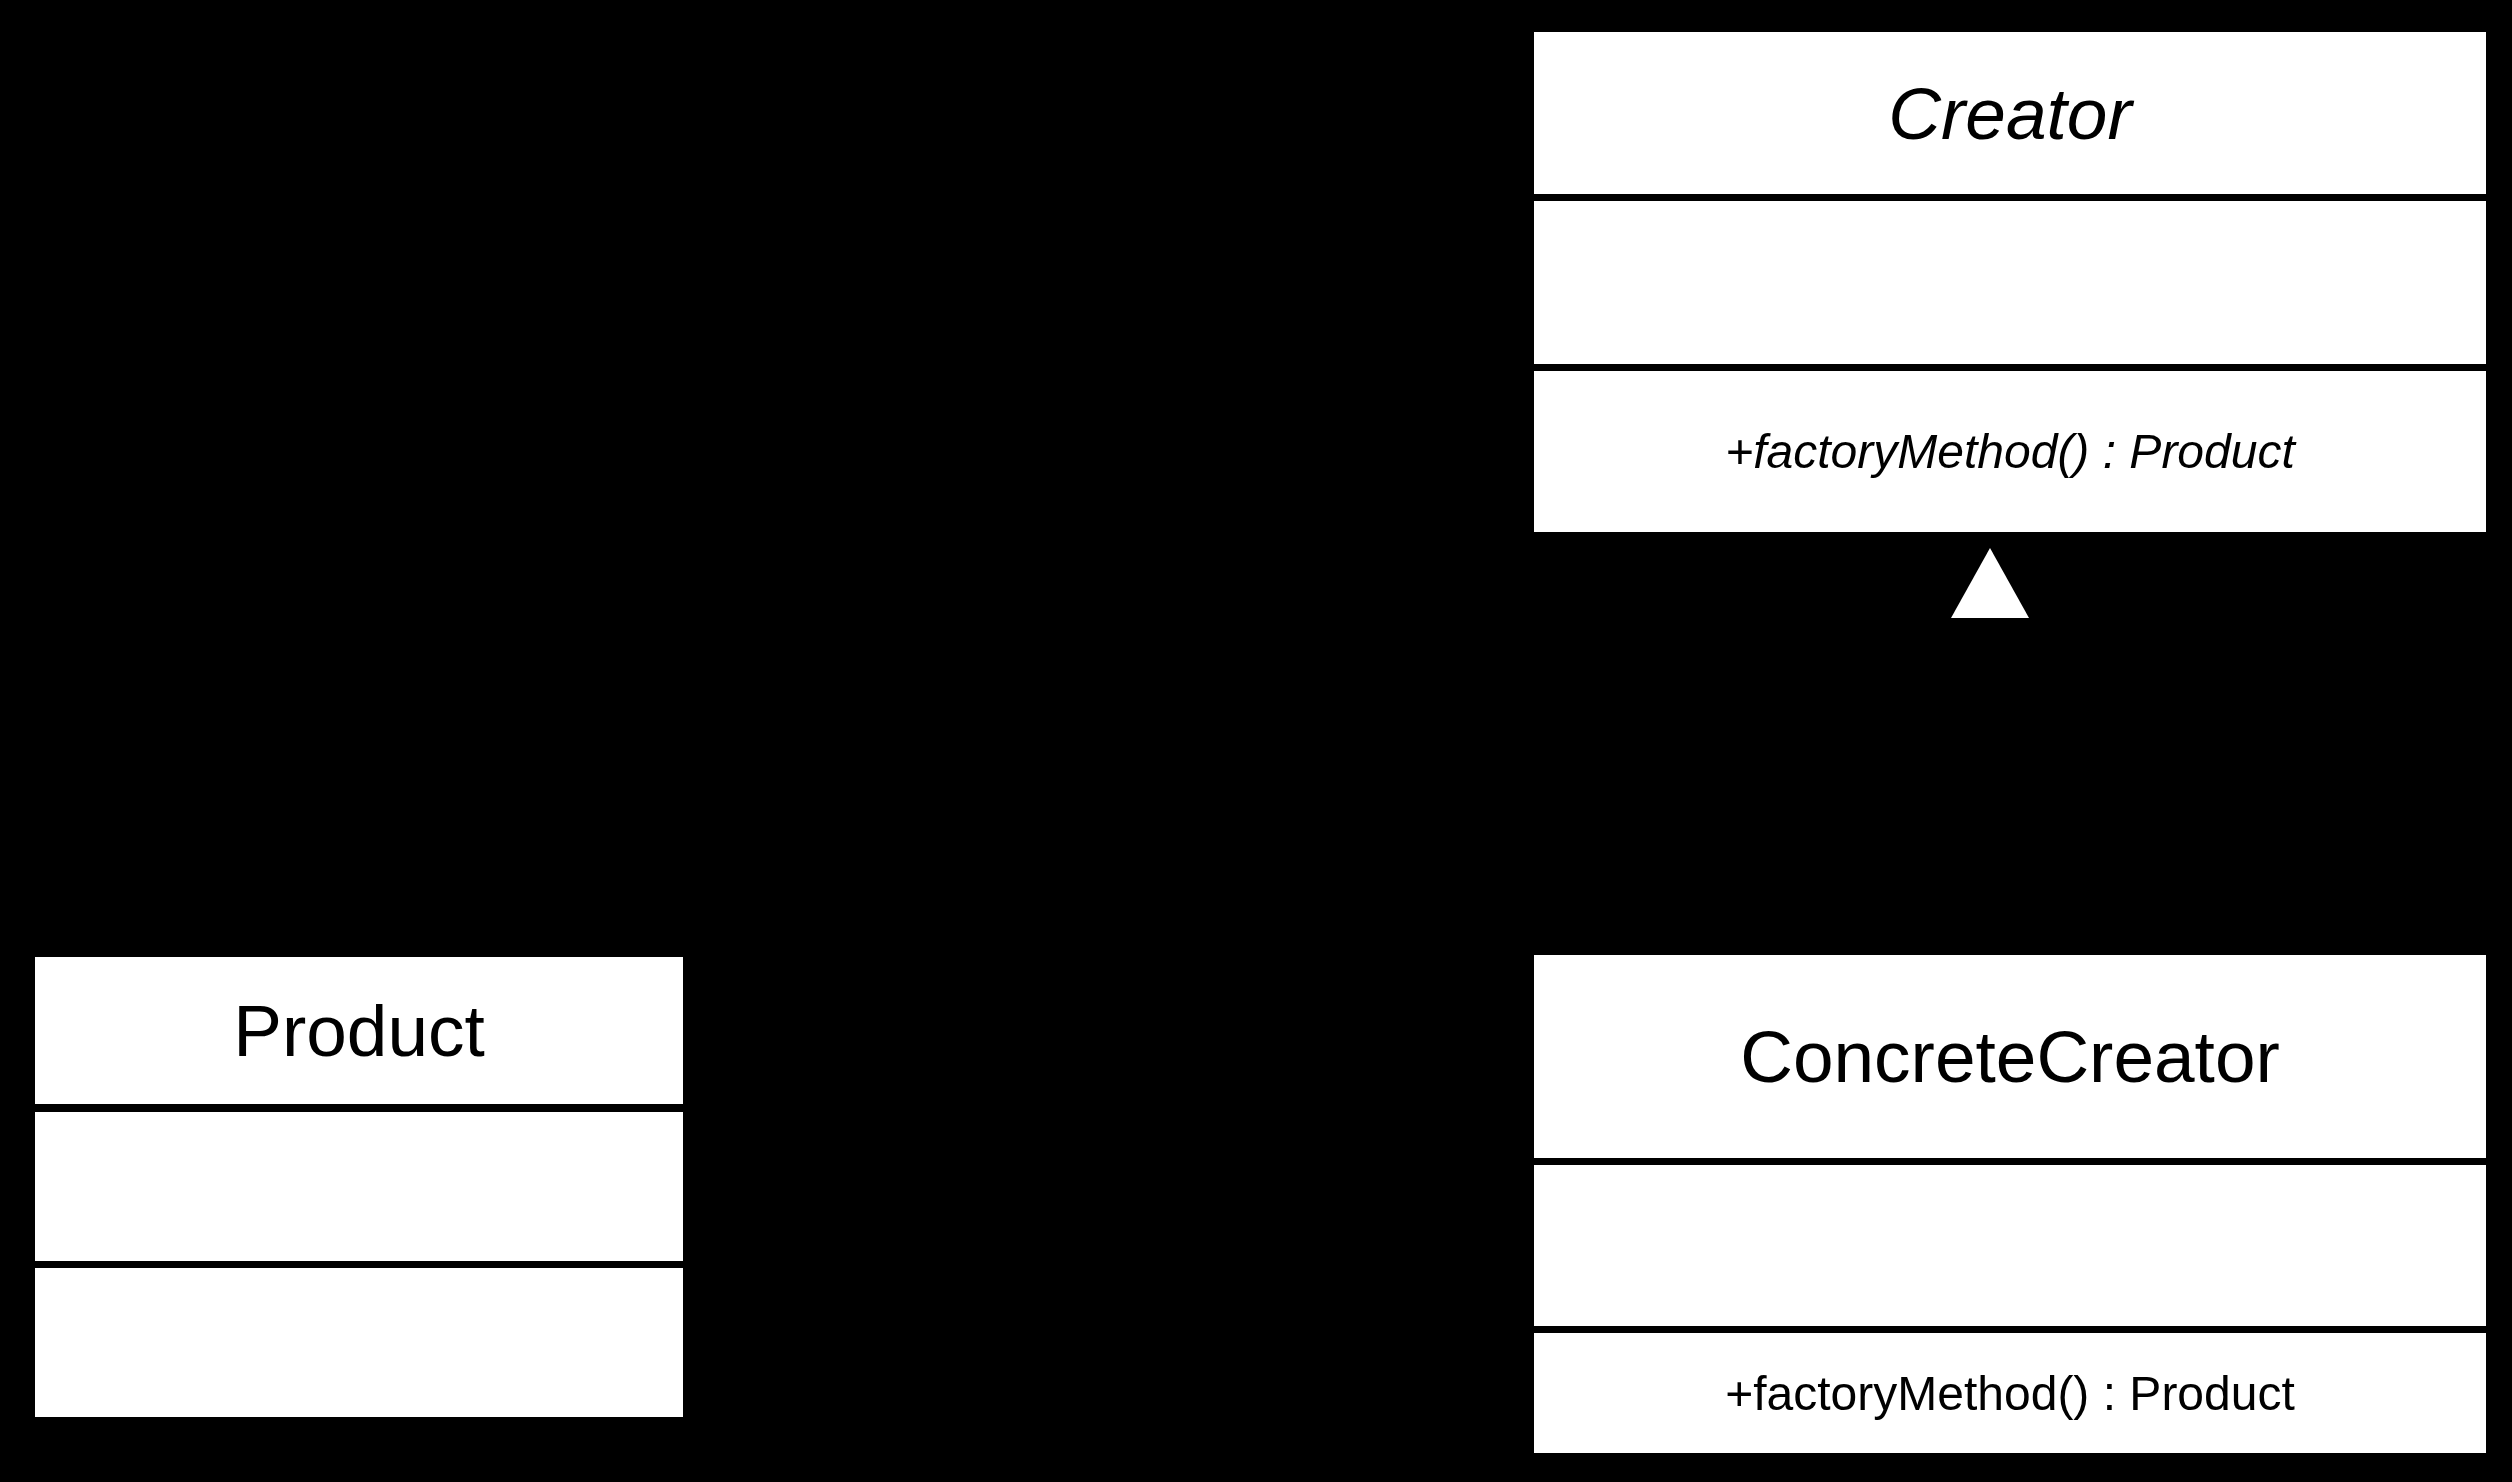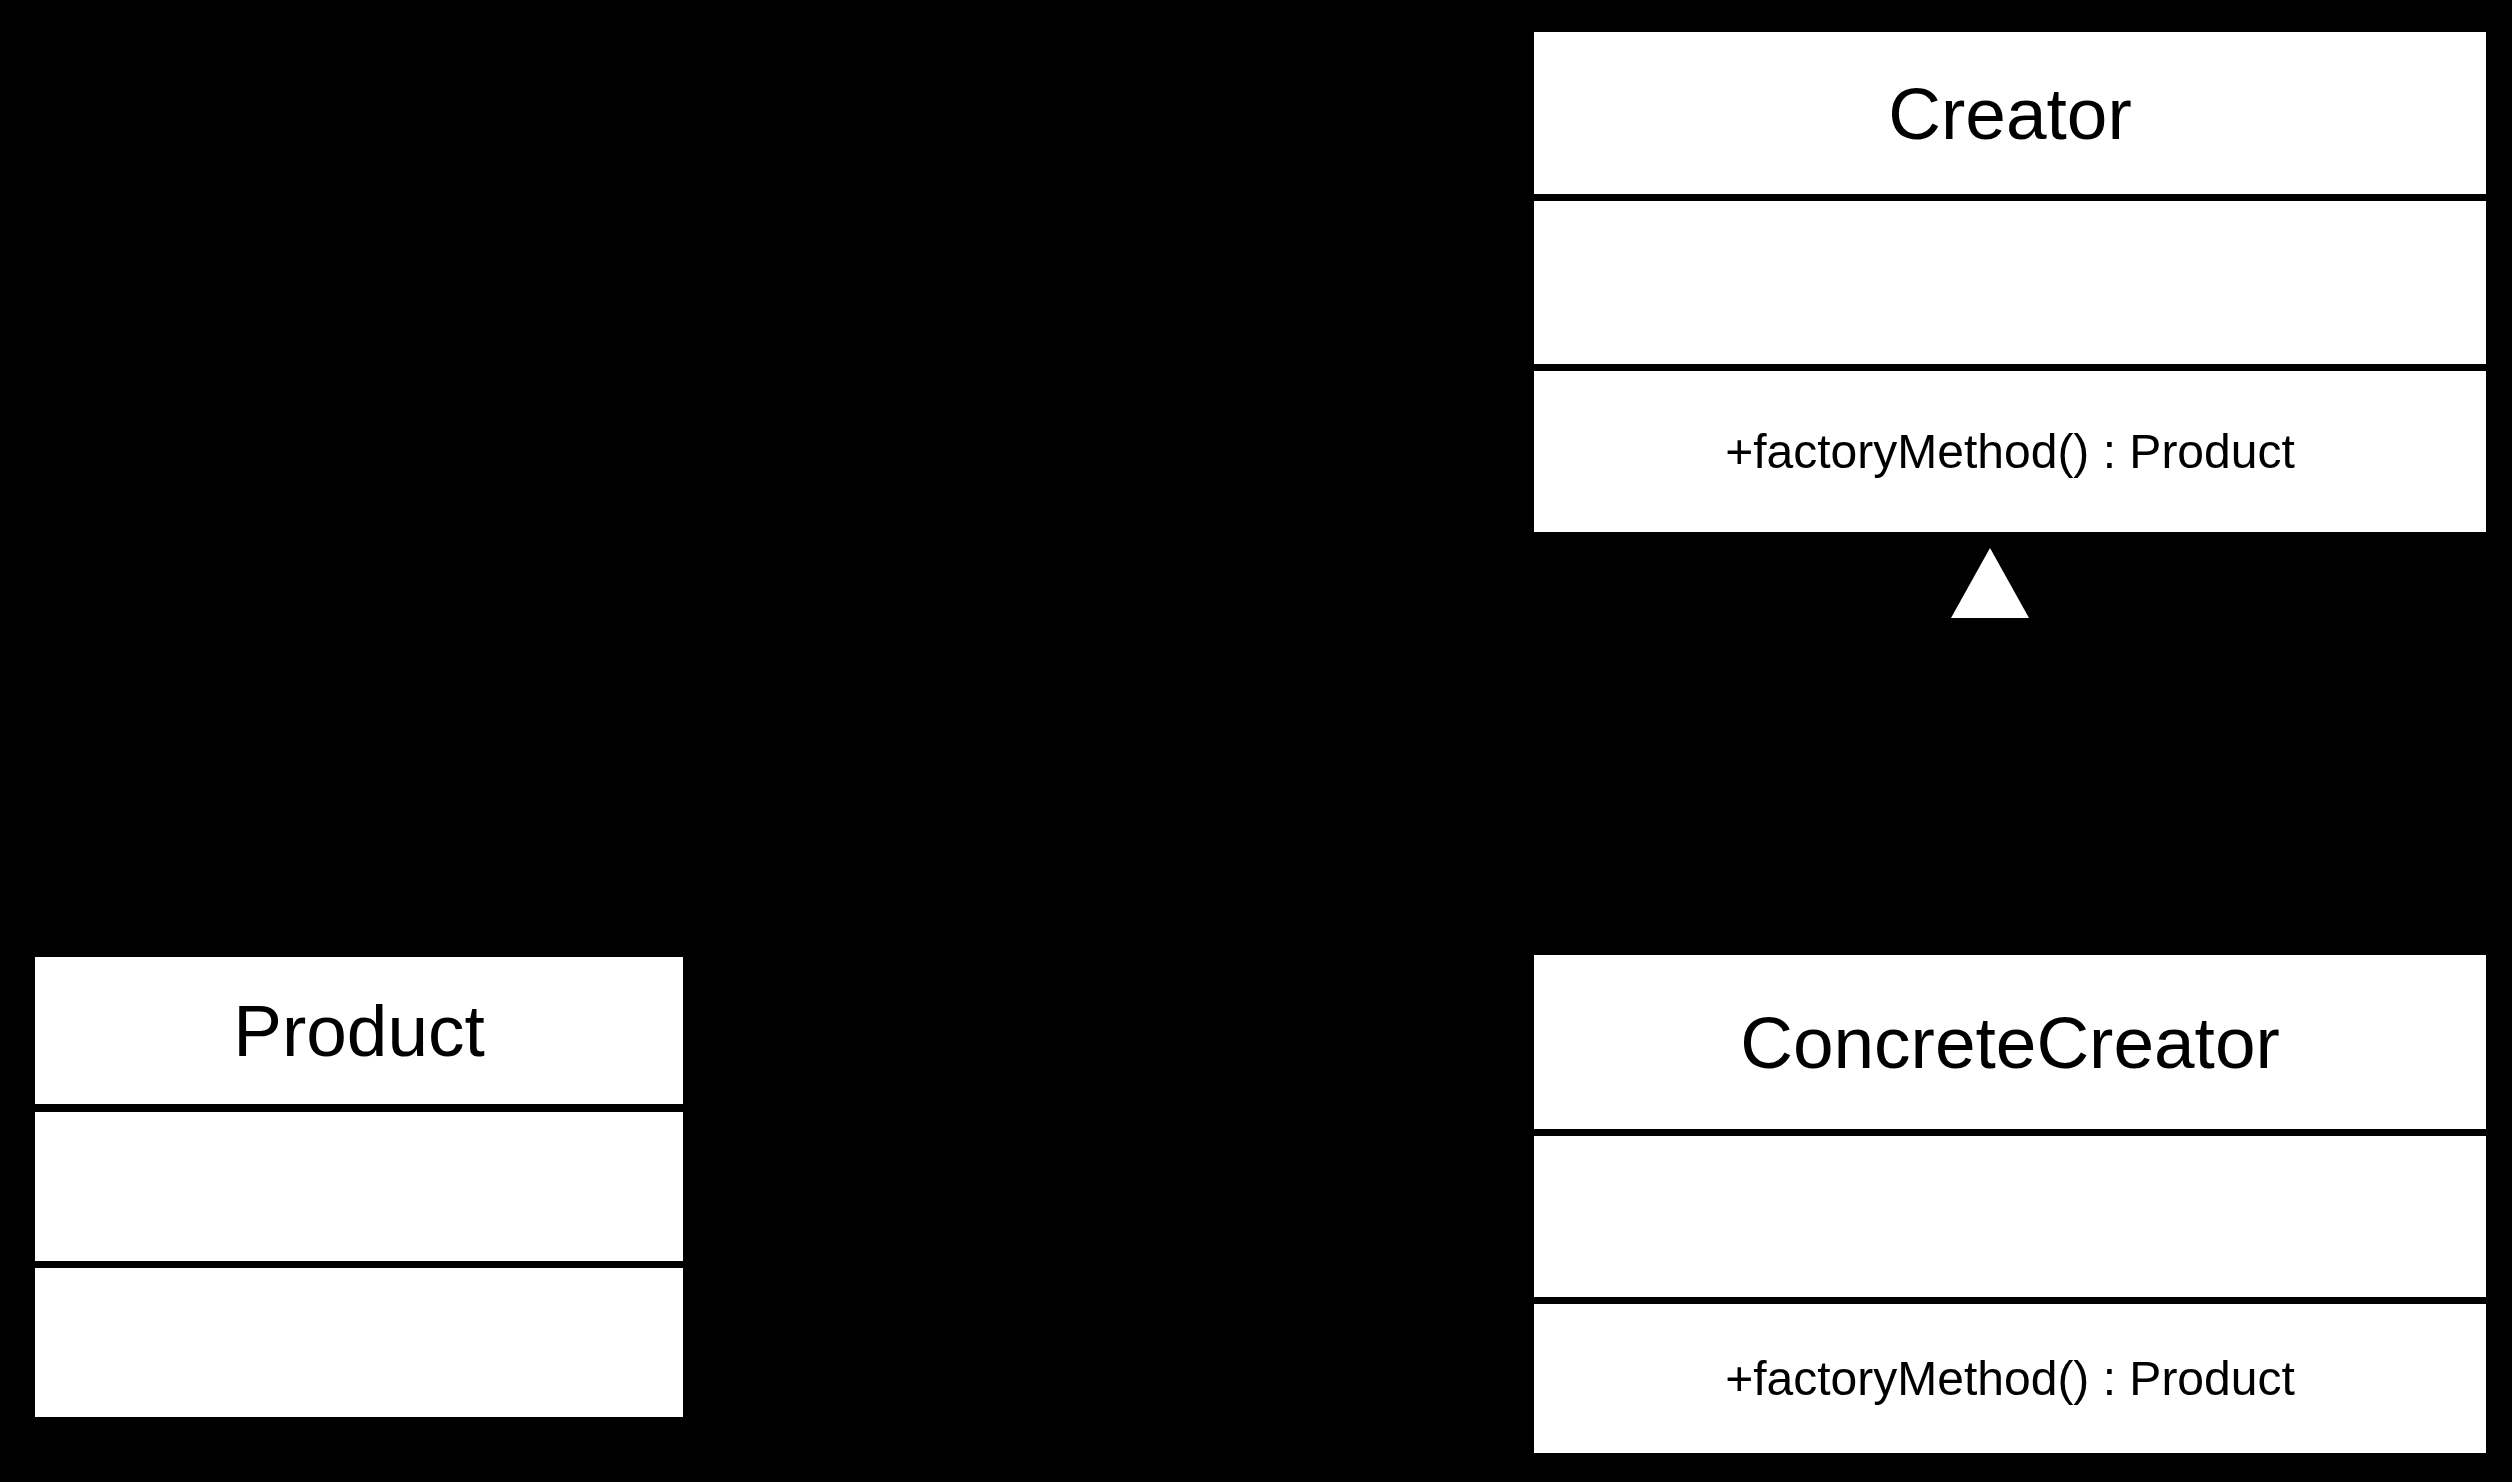--- a/index.html
+++ b/index.html
@@ -34,20 +34,21 @@
   .divider-top {
     border-top: 7.9px solid #000000;
   }
   .class-title {
     font-size: 73px;
   }
   .class-method {
     font-size: 48px;
   }
   .italic {
+    font-style: italic;
     text-align: center;
   }
 
   
   .box-creator {
     left: 1534px;
     top: 32px;
     width: 952px;
     height: 500px;
   }
@@ -66,21 +67,21 @@
   .box-product .c-attrs   { height: 157px; border-top-width: 8.7px; }
   .box-product .c-methods { flex: 1; }
 
   
   .box-concrete {
     left: 1534px;
     top: 955px;
     width: 952px;
     height: 498px;
   }
-  .box-concrete .c-title   { height: 174px; }
+  .box-concrete .c-title   { height: 203px; }
   .box-concrete .c-attrs   { height: 168px; }
   .box-concrete .c-methods { flex: 1; }
 
   
   .generalization-triangle {
     position: absolute;
     left: 1951px;
     top: 548px;
     width: 0;
     height: 0;

